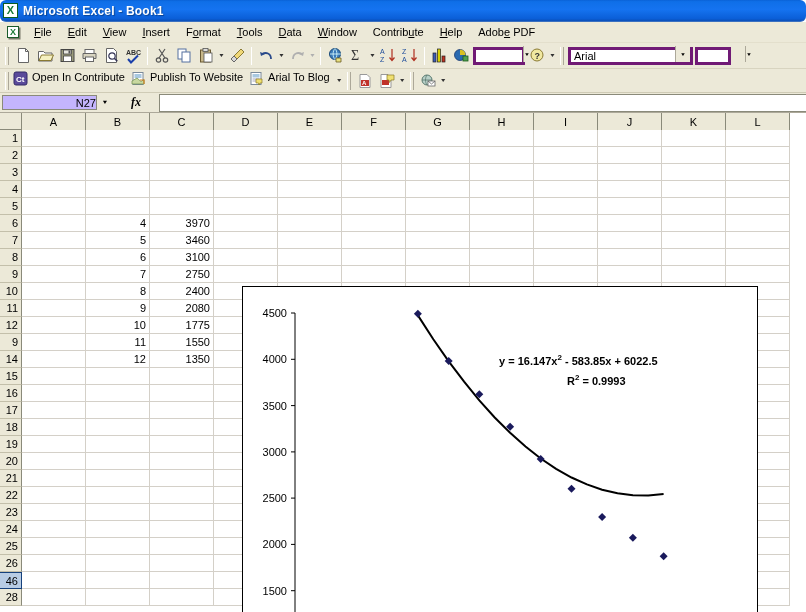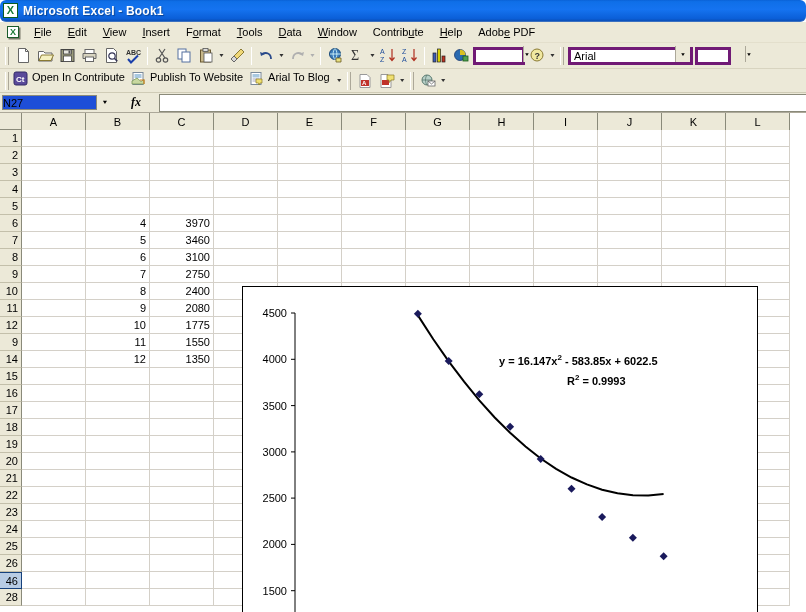--- a/index.html
+++ b/index.html
@@ -132,23 +132,23 @@
   }
   .ctb-item .ic { margin-right: 4px; display: flex; }
 
   
   .formulabar {
     height: 20px; background: #ece9d8;
     display: flex; align-items: center;
     border-bottom: 1px solid #aca899;
   }
   .namebox {
-    width: 95px; height: 15px; background: #1d4ed8;
+    width: 95px; height: 15px; background: #c4b5fd;
     border: 1px solid #8a8a7a;
-    display: flex; align-items: center; justify-content: flex-start;
+    display: flex; align-items: center; justify-content: flex-end;
     font: 11px "Liberation Sans", sans-serif;
     margin-left: 2px;
   }
   .namebox-arrow {
     width: 16px; height: 18px; background: #ece9d8;
     display: flex; align-items: center; justify-content: center;
     font-size: 7px;
   }
   .namebox-arrow::after { content: "\25BC"; transform: scaleY(.8); }
   .fx-label {

